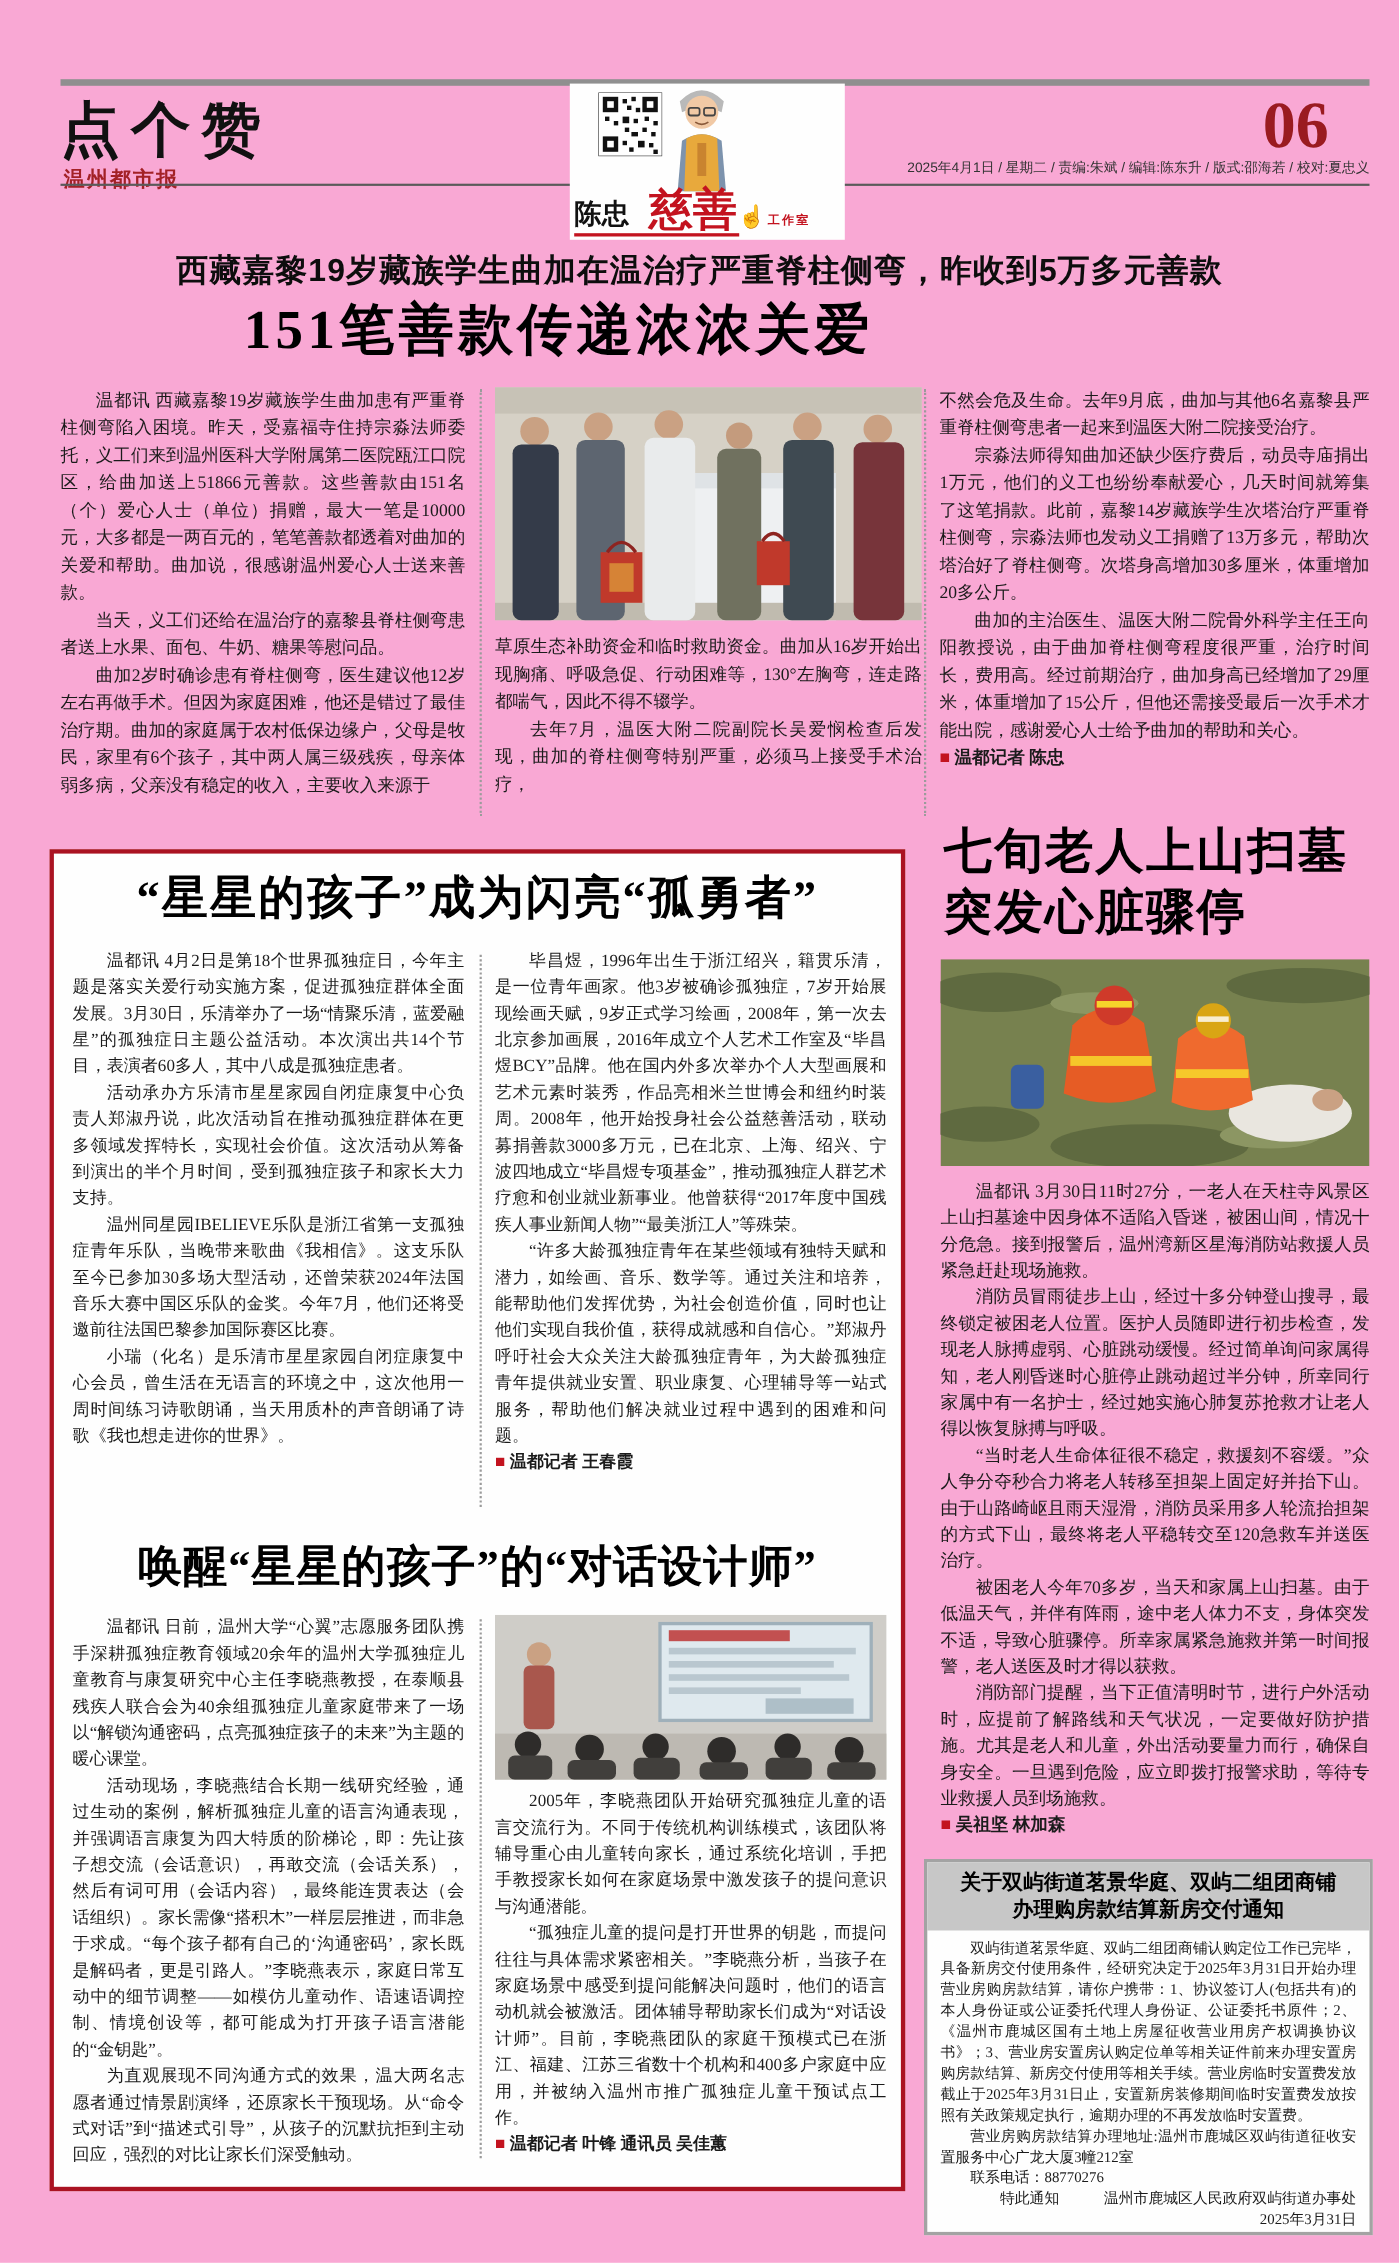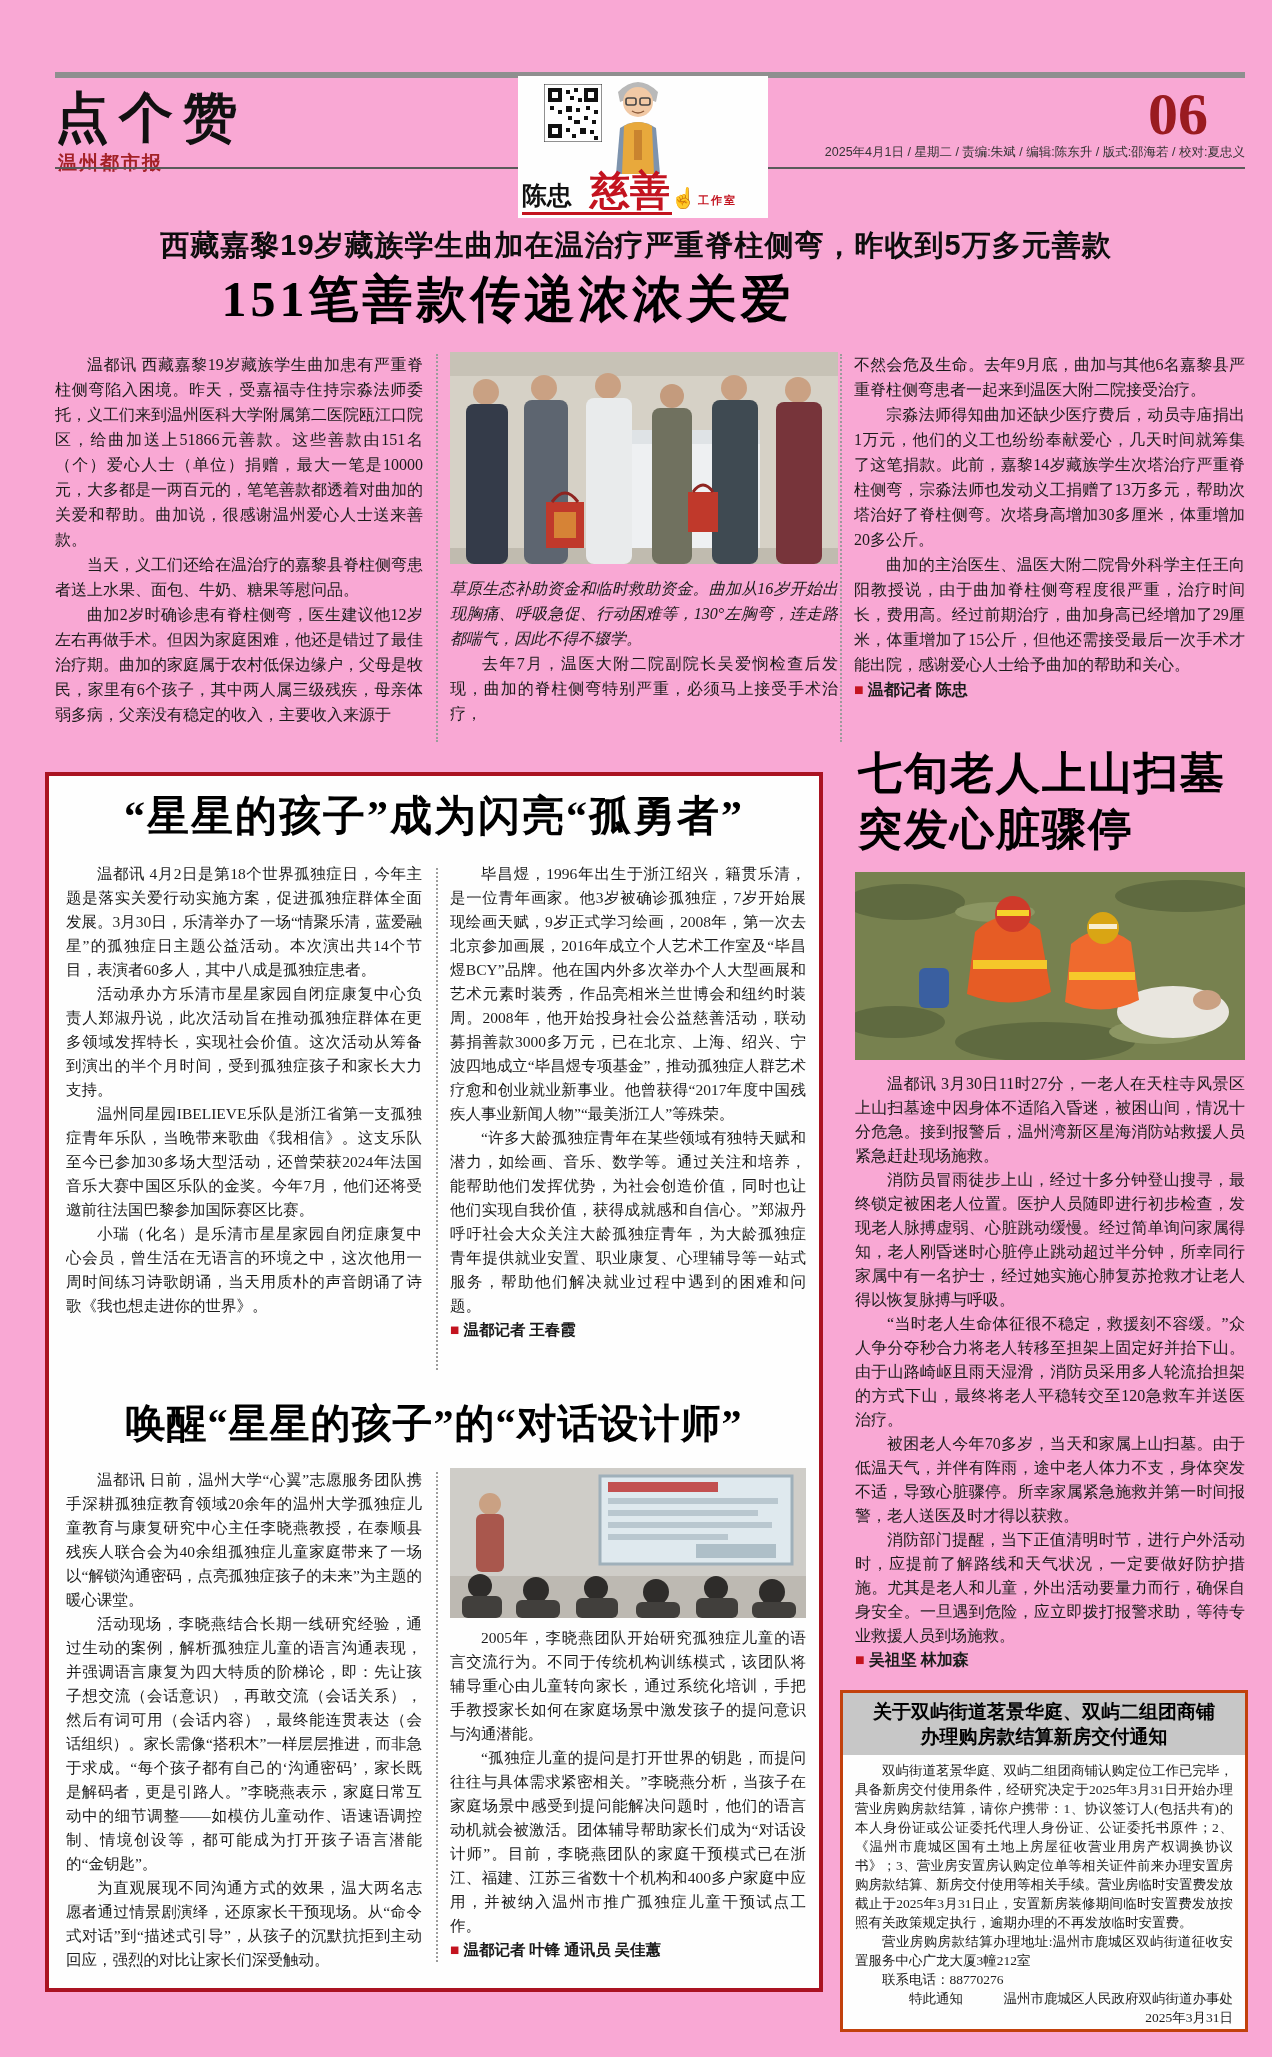--- a/index.html
+++ b/index.html
@@ -45,21 +45,21 @@
 
   
   .red-box{left:45px;top:772px;width:770px;height:1212px;border:4px solid #aa1322;background:#fefefe;}
   .h2-title{left:45px;top:788px;width:778px;text-align:center;font-size:42px;font-weight:bold;color:#000;letter-spacing:2px;}
   .h3-title{left:45px;top:1396px;width:778px;text-align:center;font-size:40px;font-weight:bold;color:#000;letter-spacing:1px;}
 
   
   .h4-title{left:858px;width:390px;font-size:44px;font-weight:bold;color:#000;letter-spacing:2px;line-height:1.18;}
 
   
-  .notice-box{left:840px;top:1690px;width:408px;height:342px;border:3px solid #c2410c;background:#fefefe;box-sizing:border-box;}
+  .notice-box{left:840px;top:1690px;width:408px;height:342px;border:3px solid #a3a3a3;background:#fefefe;box-sizing:border-box;}
   .notice-band{background:#c7c7c7;text-align:center;font-weight:bold;font-size:19px;line-height:25px;padding:6px 4px;color:#000;}
   .notice-body{padding:6px 12px 4px 12px;border-radius:14px;}
   .notice-row{display:flex;justify-content:space-between;font-size:13.5px;line-height:19px;}
   .notice-date{text-align:right;font-size:13.5px;line-height:19px;}
   .np{margin:0;text-indent:2em;text-align:justify;}
 </style>
 </head>
 <body>
 
 <div class="paper">
@@ -155,21 +155,21 @@
     <g>
       <rect x="96" y="150" width="38" height="46" fill="#c0392b"></rect>
         <path d="M102 150 Q115 132 128 150" fill="none" stroke="#8e2420" stroke-width="3"></path>
       <rect x="104" y="160" width="22" height="26" fill="#e0a33c" opacity="0.7"></rect>
       <rect x="238" y="140" width="30" height="40" fill="#c0392b"></rect>
         <path d="M243 140 Q253 126 263 140" fill="none" stroke="#8e2420" stroke-width="3"></path>
     </g>
   </svg>
 
   <div class="abs bt bt1" style="left:450px;top:576px;width:388px;height:160px;overflow:hidden;">
-    <p style="text-indent:0;font-style:italic;">草原生态补助资金和临时救助资金。曲加从16岁开始出现胸痛、呼吸急促、行动困难等，130°左胸弯，连走路都喘气，因此不得不辍学。</p>
+    <p style="text-indent:0;">草原生态补助资金和临时救助资金。曲加从16岁开始出现胸痛、呼吸急促、行动困难等，130°左胸弯，连走路都喘气，因此不得不辍学。</p>
     <p>去年7月，温医大附二院副院长吴爱悯检查后发现，曲加的脊柱侧弯特别严重，必须马上接受手术治疗，</p>
   </div>
 
   <div class="abs dotv" style="left:840px;top:354px;height:388px;"></div>
 
   <div class="abs bt bt1" style="left:854px;top:352px;width:391px;height:392px;overflow:hidden;">
     <p style="text-indent:0;">不然会危及生命。去年9月底，曲加与其他6名嘉黎县严重脊柱侧弯患者一起来到温医大附二院接受治疗。</p>
     <p>宗淼法师得知曲加还缺少医疗费后，动员寺庙捐出1万元，他们的义工也纷纷奉献爱心，几天时间就筹集了这笔捐款。此前，嘉黎14岁藏族学生次塔治疗严重脊柱侧弯，宗淼法师也发动义工捐赠了13万多元，帮助次塔治好了脊柱侧弯。次塔身高增加30多厘米，体重增加20多公斤。</p>
     <p>曲加的主治医生、温医大附二院骨外科学主任王向阳教授说，由于曲加脊柱侧弯程度很严重，治疗时间长，费用高。经过前期治疗，曲加身高已经增加了29厘米，体重增加了15公斤，但他还需接受最后一次手术才能出院，感谢爱心人士给予曲加的帮助和关心。</p>
     <p class="byline"><span class="mk">■</span><span>温都记者 陈忠</span></p>

